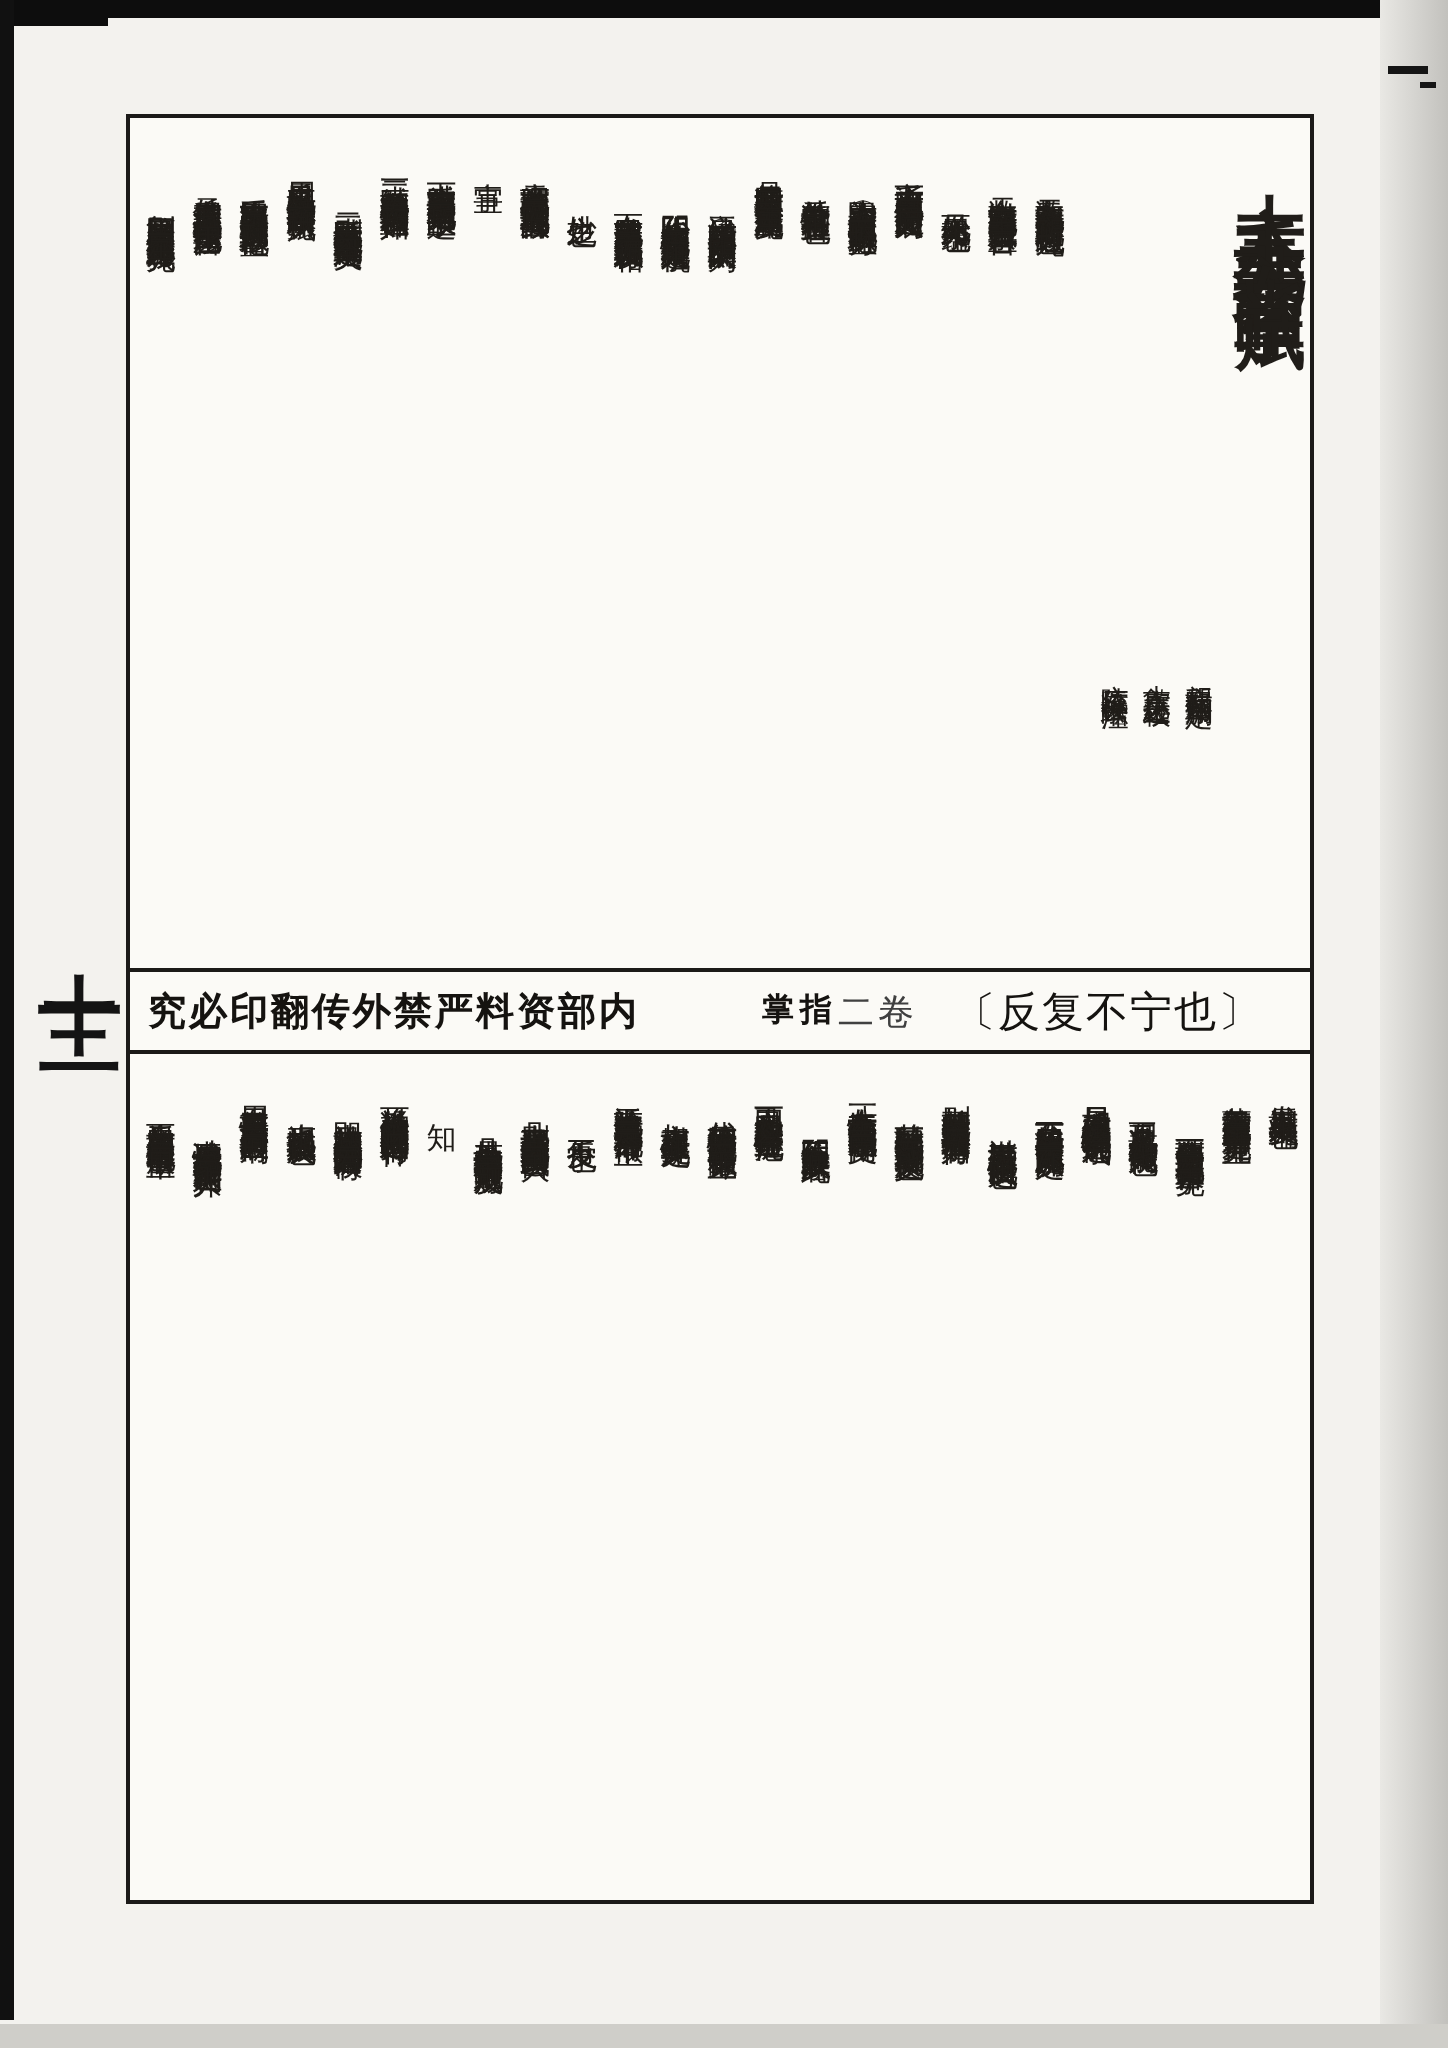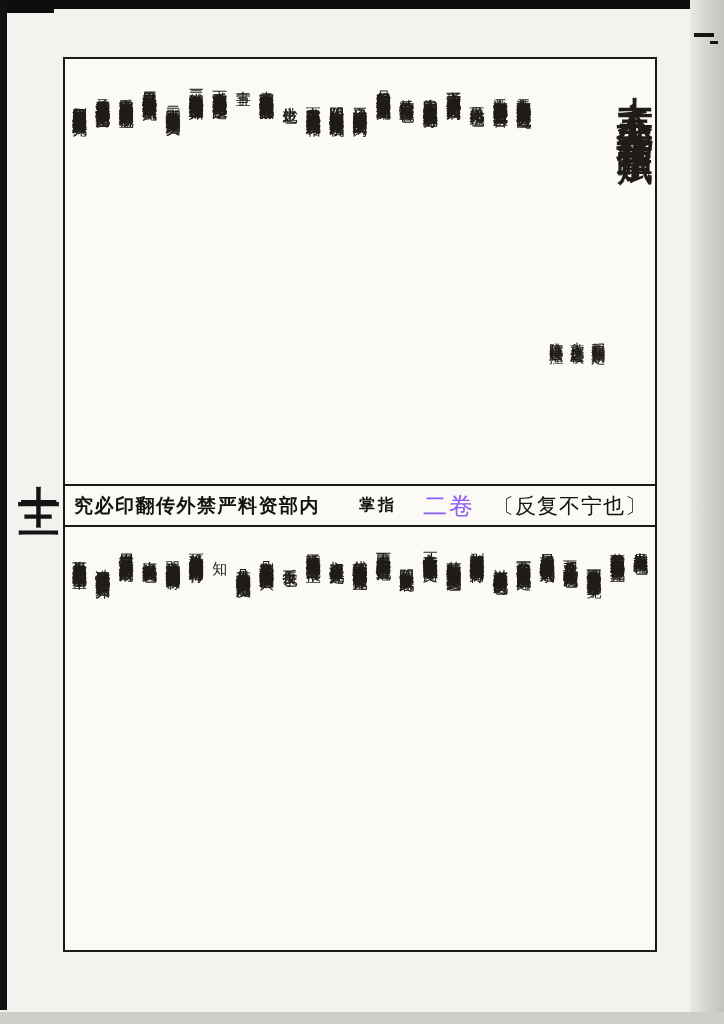--- a/index.html
+++ b/index.html
@@ -14,38 +14,38 @@
   .tick1{position:absolute;left:694px;top:33px;width:20px;height:4px;background:#151515;}
   .tick2{position:absolute;left:710px;top:41px;width:8px;height:3px;background:#151515;}
   .edge-bottom{position:absolute;left:0;top:1012px;width:724px;height:12px;background:#cfcec9;}
 
   
   .frame{position:absolute;left:63px;top:57px;width:594px;height:895px;
          border:2px solid #1b1a18;box-sizing:border-box;background:#fbfaf6;}
   .sec{box-sizing:border-box;overflow:hidden;}
   .sec-top{height:427px;border-bottom:2px solid #1b1a18;}
   .band{height:41px;border-bottom:2px solid #1b1a18;display:flex;align-items:center;
-        padding:0 8px 0 9px;box-sizing:border-box;}
+        padding:0 24px 0 9px;box-sizing:border-box;}
   .sec-bottom{height:423px;}
 
   .cols{writing-mode:vertical-rl;text-orientation:upright;height:100%;
         padding:0 2px;box-sizing:border-box;color:#201d19;}
   .col{width:23.4px;font-size:15px;line-height:23.4px;letter-spacing:0.6px;}
   .sec-top .i0{padding-top:20px;} .sec-top .ih{padding-top:28px;} .sec-top .i1{padding-top:36px;}
   .sec-bottom .i0{padding-top:14px;} .sec-bottom .ih{padding-top:22px;} .sec-bottom .i1{padding-top:30px;}
 
   .title-col{width:48px;font-size:36px;line-height:48px;letter-spacing:6px;
              font-weight:bold;padding-top:8px;}
   .credits{width:64px;margin-left:12px;}
   .credit-col{width:21px;font-size:14px;line-height:21px;letter-spacing:1px;padding-top:272px;}
 
   .notice{font-weight:bold;font-size:19px;letter-spacing:1.5px;color:#151310;}
   .band-right{margin-left:auto;display:flex;align-items:center;}
   .zhangzhi{font-weight:bold;font-size:16px;letter-spacing:3px;color:#151310;}
-  .vol{font-size:24px;letter-spacing:2px;margin-left:26px;color:#8b5cf6;}
+  .vol{font-size:18px;letter-spacing:2px;color:#404040;}
   .book{font-size:21px;margin-left:18px;letter-spacing:1px;color:#151310;}
 
   .page-num{position:absolute;left:16px;top:452px;writing-mode:vertical-rl;
             text-orientation:upright;font-size:42px;font-weight:bold;
             letter-spacing:16px;color:#141414;line-height:46px;}
 </style>
 </head>
 <body>
 
 <div class="sheet">

